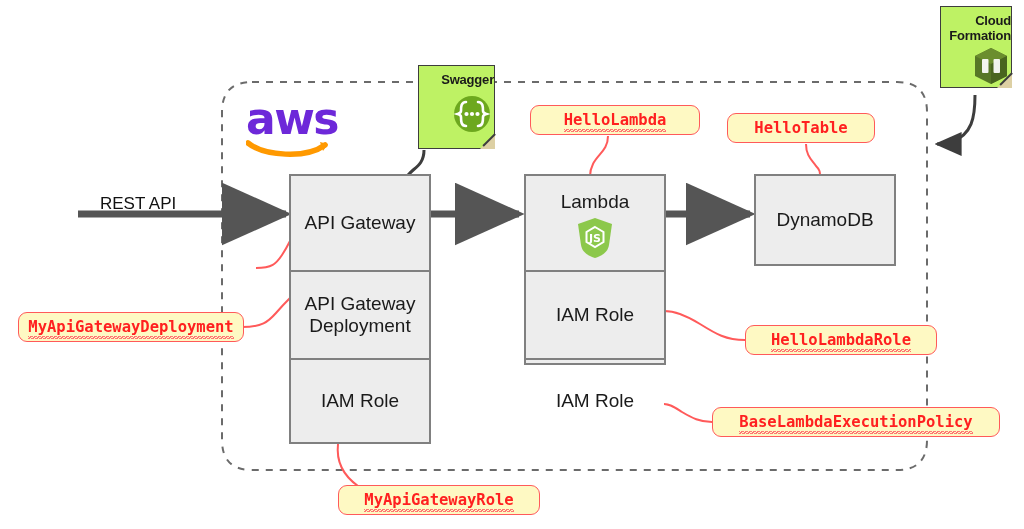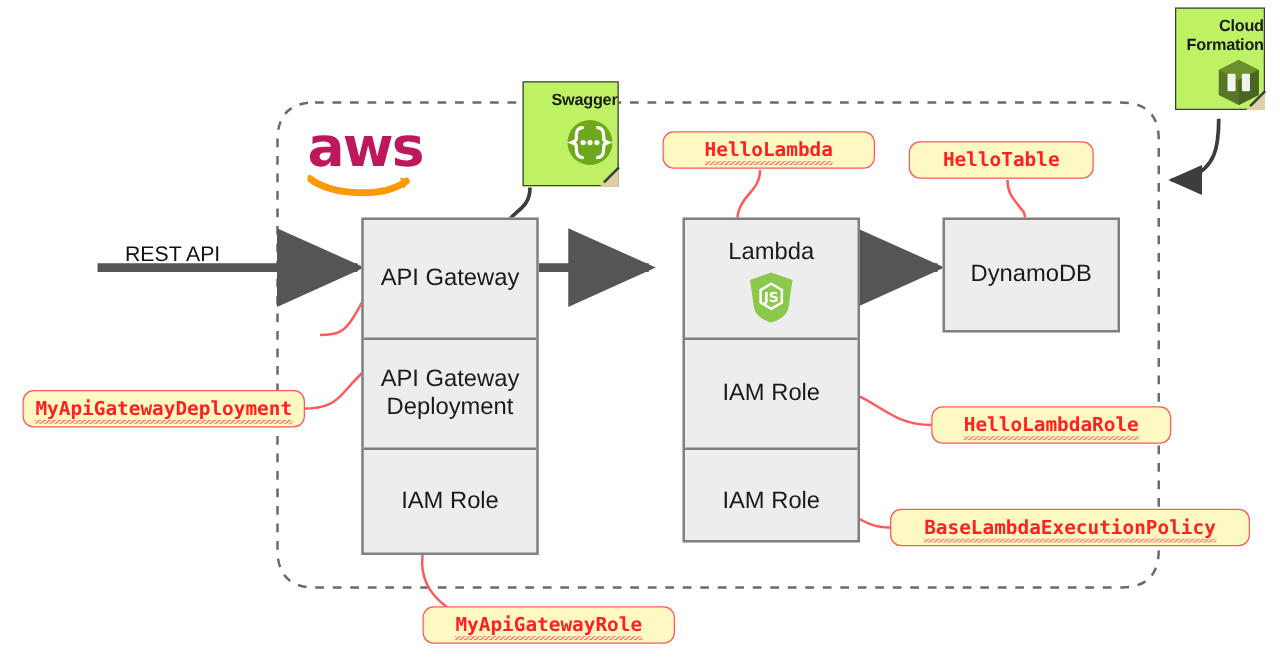--- a/index.html
+++ b/index.html
@@ -139,21 +139,21 @@
   }
 
   
   .aws-logo {
     position: absolute;
   }
   .aws-word {
     font-family: "DejaVu Sans", sans-serif;
     font-size: 44px;
     font-weight: bold;
-    color: #be185d;
+    color: #6d28d9;
     letter-spacing: -1.5px;
     line-height: 1;
   }
 </style>
 </head>
 <body>
 
 <div id="canvas">
 
   <svg class="svg-layer" viewBox="0 0 1024 529" xmlns="http://www.w3.org/2000/svg">
@@ -237,21 +237,21 @@
     </div>
     <div class="svc-cell" style="height:88px;">
       <span class="svc-label">API Gateway</span>
       <span class="svc-label">Deployment</span>
     </div>
     <div class="svc-cell" style="height:84px;">
       <span class="svc-label">IAM Role</span>
     </div>
   </div>
 
-  <div class="svc-stack" style="left:546px; top:174px; width:142px; height:260px;">
+  <div class="svc-stack" style="left:524px; top:174px; width:142px; height:191px;">
     <div class="svc-cell" style="height:94px; padding-top:4px;">
       <span class="svc-label">Lambda</span>
       <svg width="38" height="42" viewBox="0 0 38 42" style="margin-top:3px;">
         <path d="M19,1 L36,7 L33,28 C32,35 26,39 19,41 C12,39 6,35 5,28 L2,7 Z" fill="#8CC84B"></path>
         <path d="M19,10 L27.5,15 L27.5,25 L19,30 L10.5,25 L10.5,15 Z" fill="none" stroke="#ffffff" stroke-width="2"></path>
         <text x="19" y="24.5" font-family="'DejaVu Sans', sans-serif" font-size="11" font-weight="bold" fill="#ffffff" text-anchor="middle">JS</text>
       </svg>
     </div>
     <div class="svc-cell" style="height:88px;">
       <span class="svc-label">IAM Role</span>

